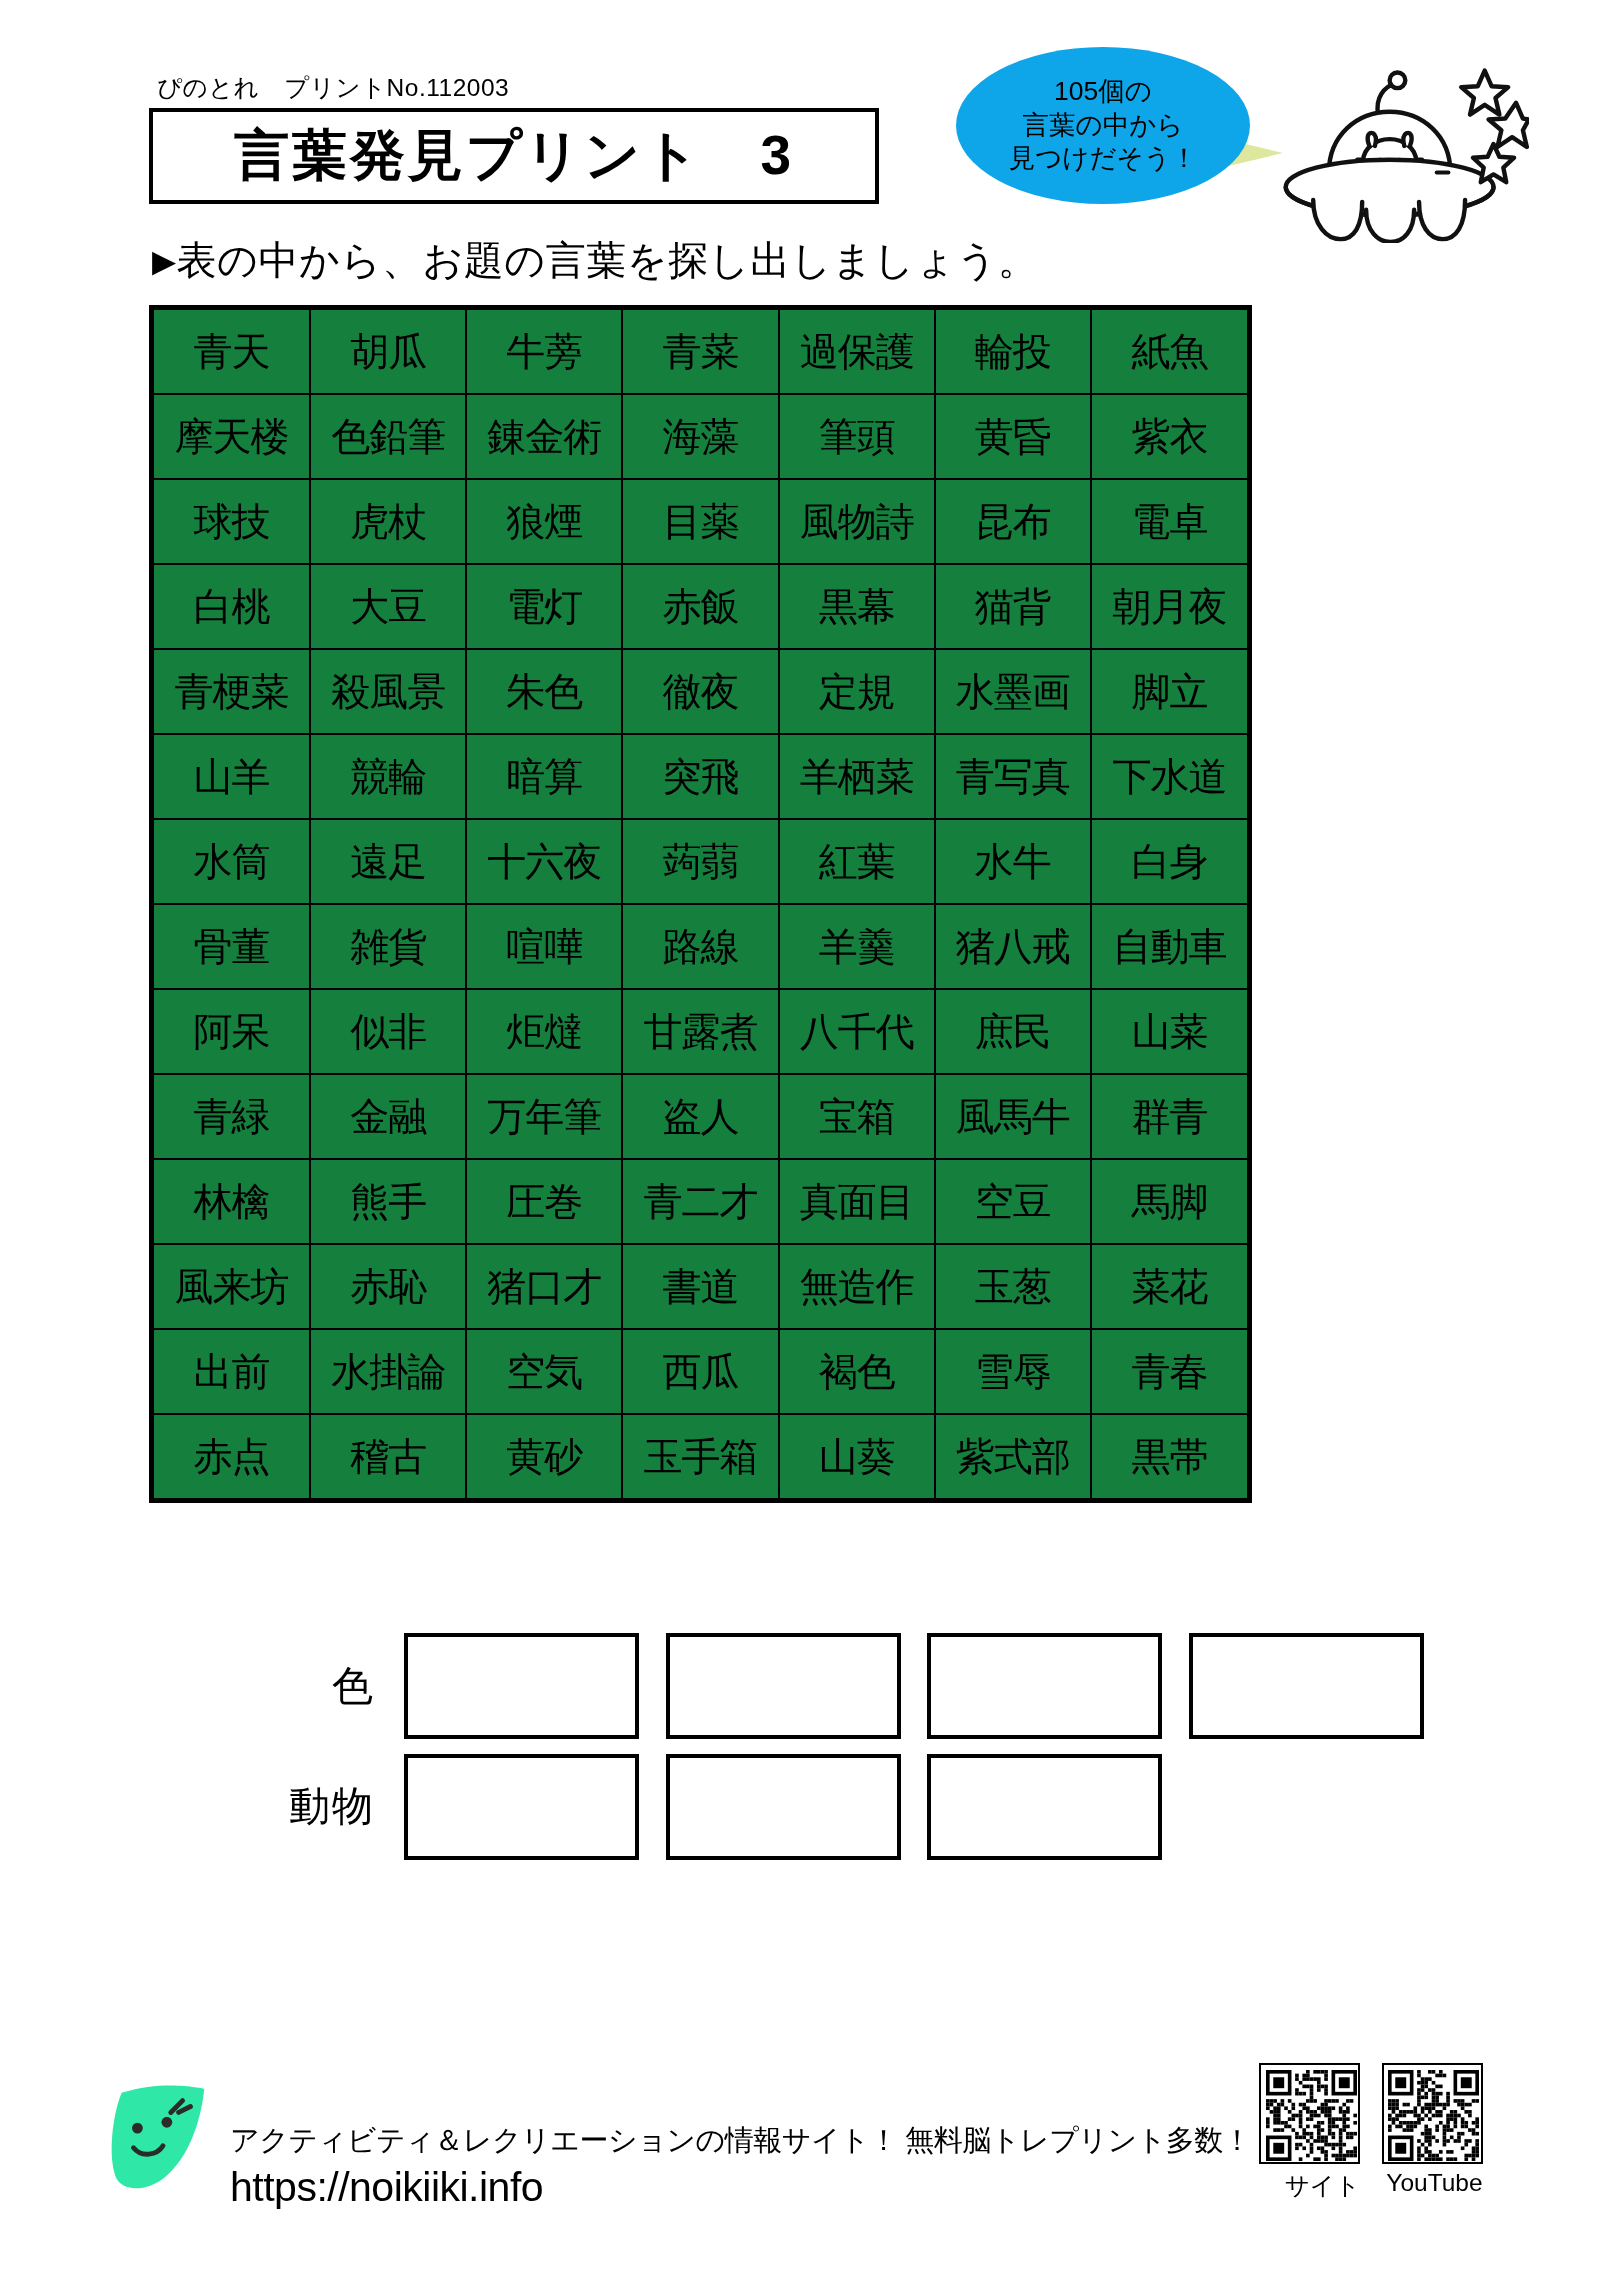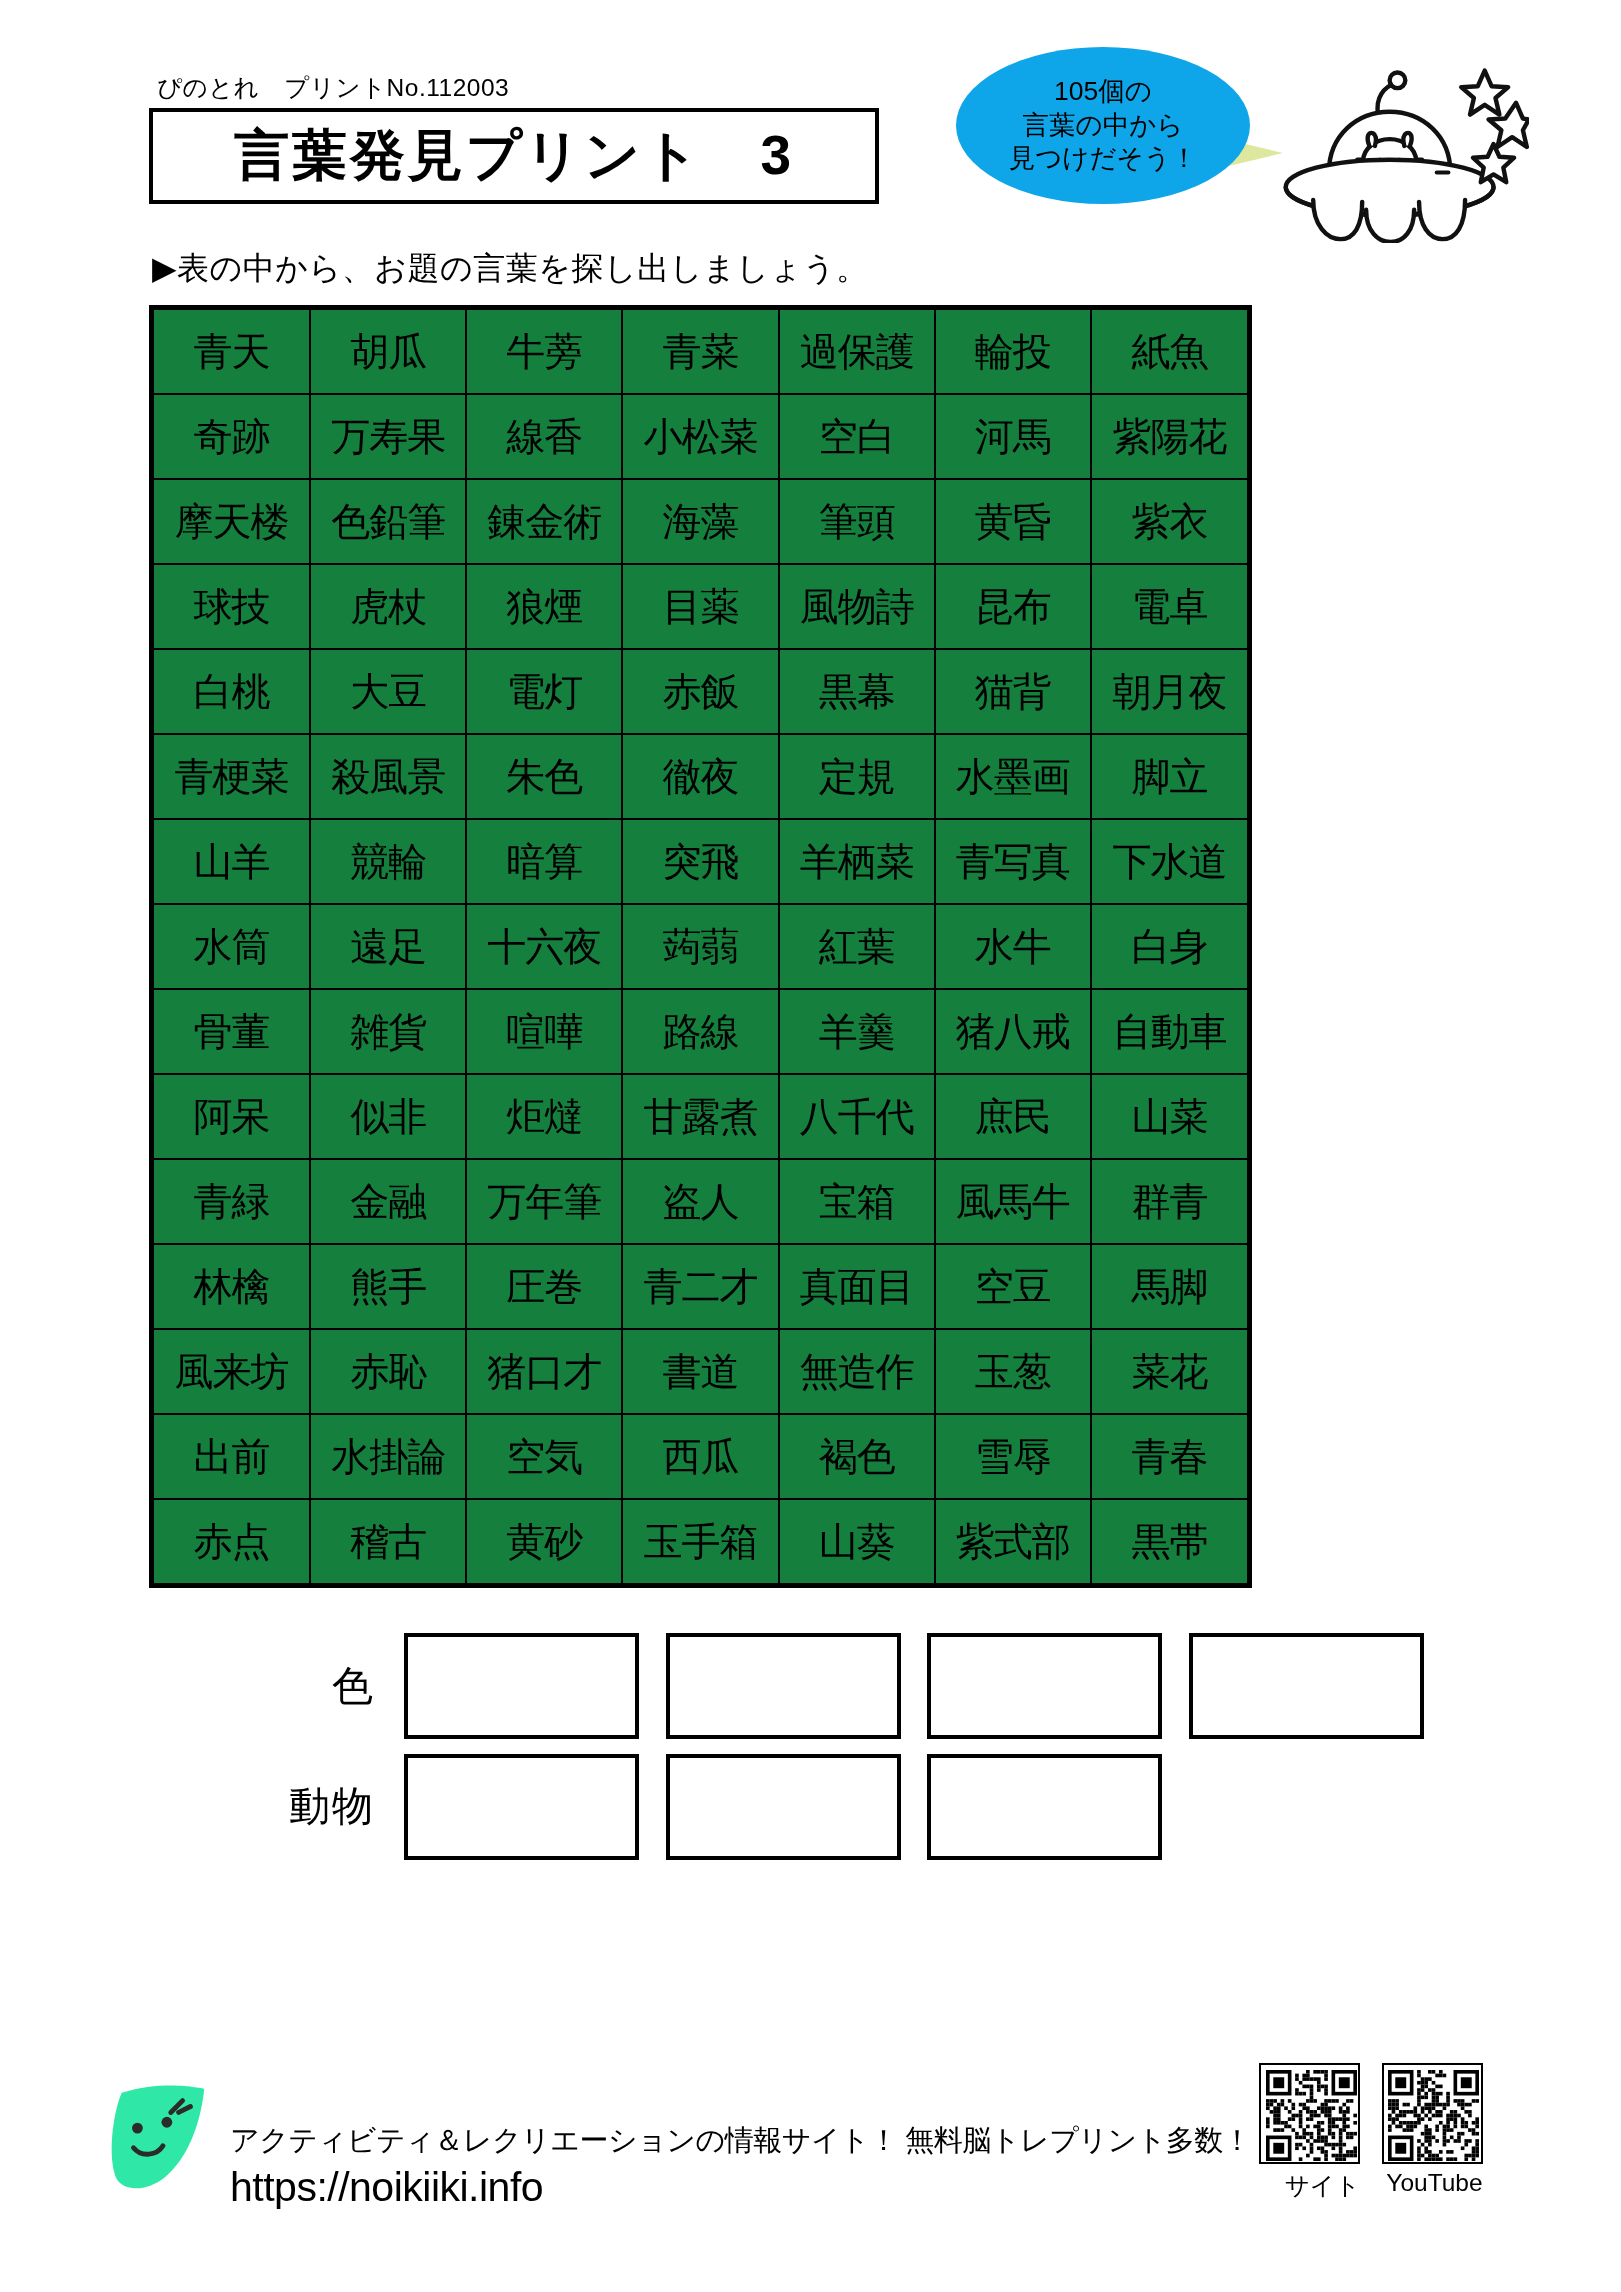--- a/index.html
+++ b/index.html
@@ -87,24 +87,25 @@
     left: 1264px;
     top: 47px;
     width: 265px;
     height: 196px;
   }
 
   
   .instruction {
     position: absolute;
     left: 152px;
-    top: 247px;
-    font-size: 32px;
+    top: 233px;
+    font-size: 40px;
     white-space: pre;
     letter-spacing: 0.5px;
+    font-family: Liberation Mono, monospace;
   }
 
   
   .grid-wrap {
     position: absolute;
     left: 149px;
     top: 305px;
     width: 1103px;
     border: 5.9px solid #000;
     box-sizing: border-box;
@@ -272,29 +273,20 @@
   <table class="word-grid">
     <tbody id="grid-body">
         <tr>
           <td>青天</td>
           <td>胡瓜</td>
           <td>牛蒡</td>
           <td>青菜</td>
           <td>過保護</td>
           <td>輪投</td>
           <td>紙魚</td>
-        </tr>
-        <tr>
-          <td>奇跡</td>
-          <td>万寿果</td>
-          <td>線香</td>
-          <td>小松菜</td>
-          <td>空白</td>
-          <td>河馬</td>
-          <td>紫陽花</td>
         </tr>
         <tr>
           <td>摩天楼</td>
           <td>色鉛筆</td>
           <td>錬金術</td>
           <td>海藻</td>
           <td>筆頭</td>
           <td>黄昏</td>
           <td>紫衣</td>
         </tr>

